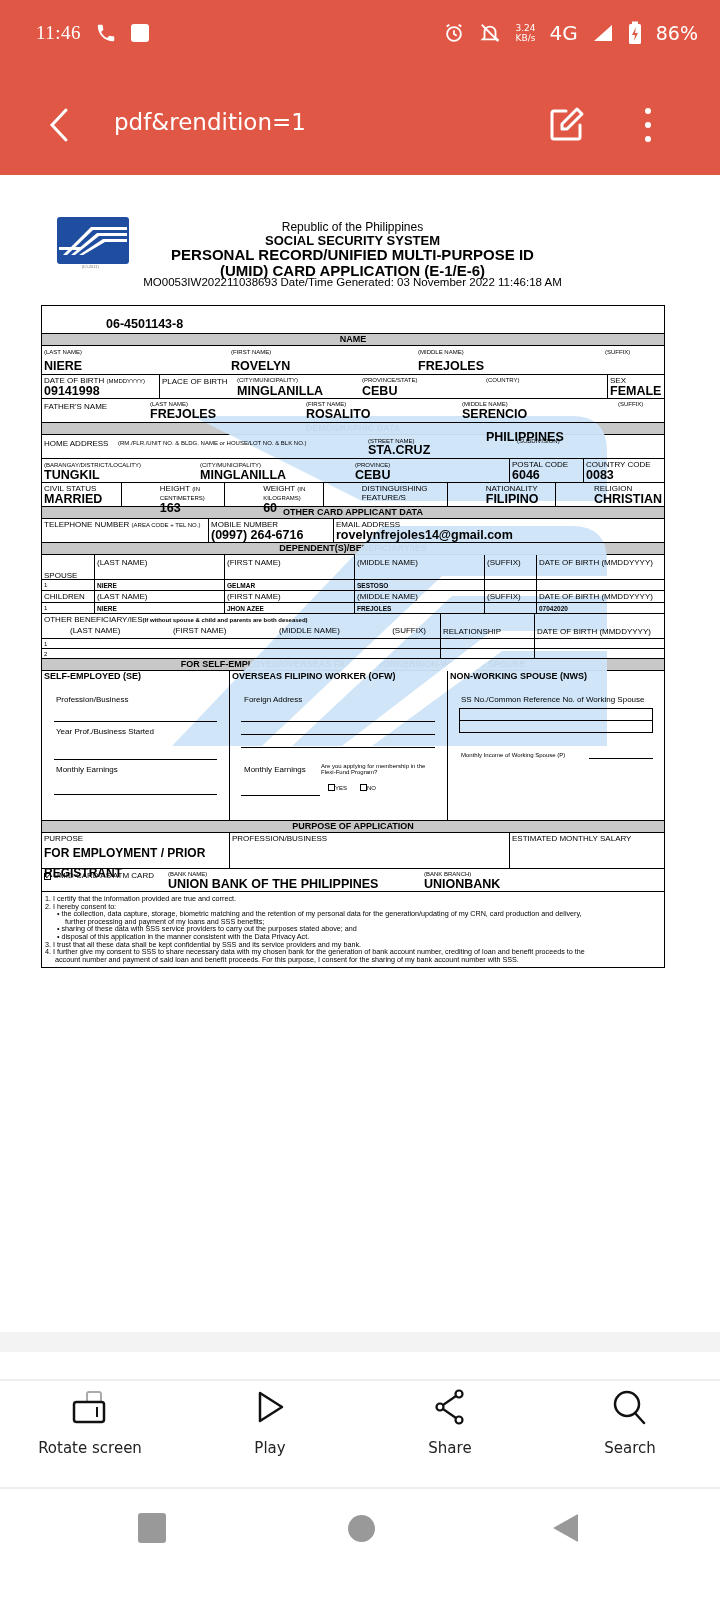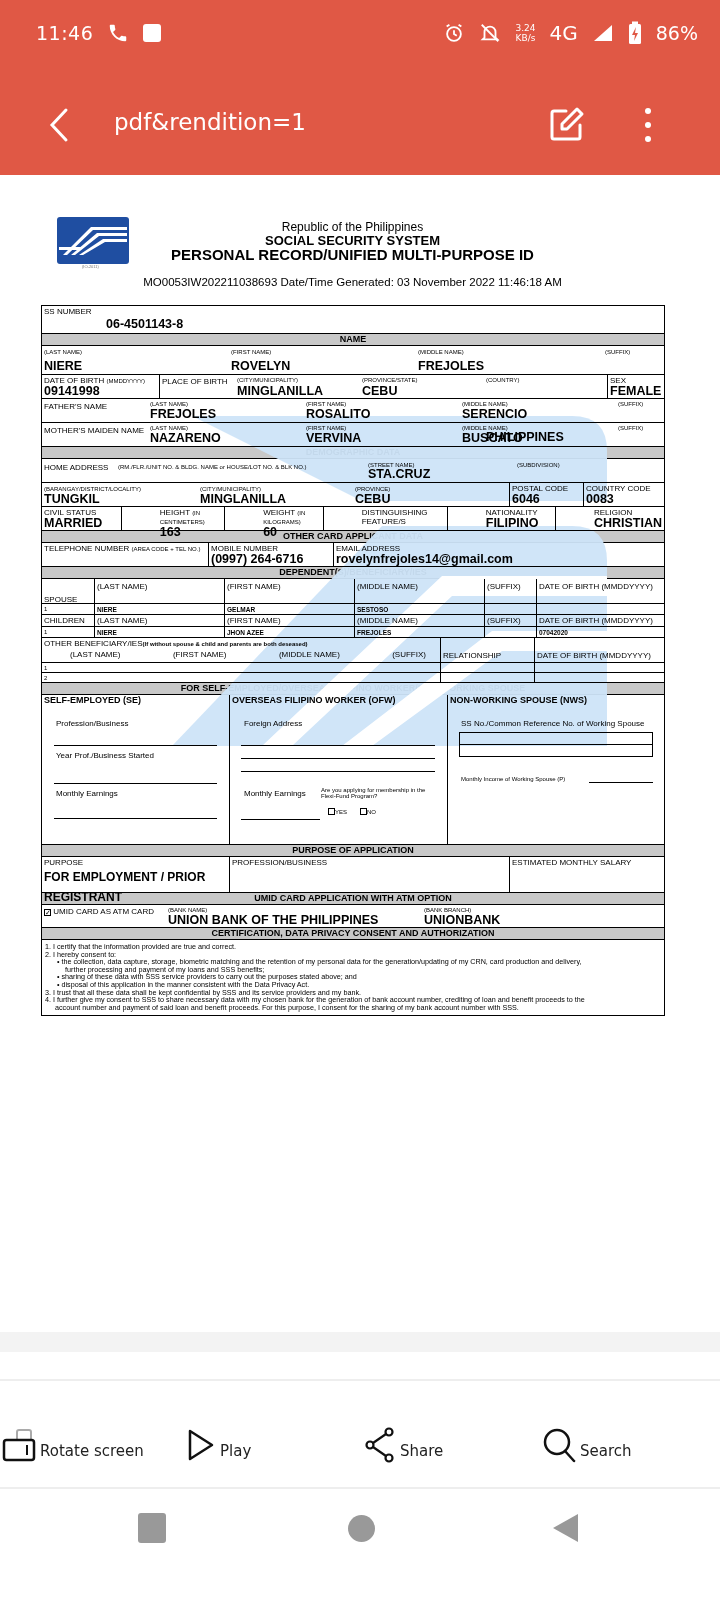--- a/index.html
+++ b/index.html
@@ -3,21 +3,21 @@
 <meta charset="utf-8">
 <style>
   * { box-sizing: border-box; margin: 0; padding: 0; }
   html, body { width: 720px; height: 1600px; overflow: hidden; background: #ffffff; font-family: "Liberation Sans", sans-serif; }
   .app { position: relative; width: 720px; height: 1600px; background: #fff; }
 
   
   .topbar { position: absolute; left: 0; top: 0; width: 720px; height: 175px; background: #e05845; color: #fff; }
   .status { position: absolute; top: 18px; left: 36px; right: 22px; height: 30px; display: flex; align-items: center; justify-content: space-between; font-family: "DejaVu Sans", sans-serif; }
   .status .left, .status .right { display: flex; align-items: center; gap: 14px; }
-  .status .time { font-size: 19px; letter-spacing: 0.5px; }
+  .status .time { font-size: 19px; letter-spacing: 0.5px; font-family: Liberation Serif, serif; }
   .status .ico { display: inline-block; }
   .sq { width: 18px; height: 18px; background: #fff; border-radius: 3px; }
   .speed { font-size: 9px; line-height: 10px; text-align: center; }
   .net { font-size: 20px; }
   .pct { font-size: 19px; }
   .appbar { position: absolute; top: 95px; left: 0; right: 0; height: 60px; display: flex; align-items: center; }
   .back { position: absolute; left: 44px; top: 10px; width: 32px; height: 40px; cursor: pointer; }
   .title { position: absolute; left: 114px; top: 14px; font-size: 23px; font-family: "DejaVu Sans", sans-serif; }
   .edit { position: absolute; left: 546px; top: 10px; width: 40px; height: 40px; cursor: pointer; }
   .more { position: absolute; left: 636px; top: 8px; width: 24px; height: 44px; cursor: pointer; }
@@ -45,21 +45,21 @@
   .sval { font-weight: bold; font-size: 6.5px; line-height: 9px; }
   .abs { position: absolute; }
   .line { border-bottom: 1px solid #000; }
   .cert { padding: 3px 3px 4px 3px; font-size: 7.2px; line-height: 7.6px; }
   .cert .ind { padding-left: 12px; }
   .cert .ind2 { padding-left: 20px; }
 
   
   .sep { position: absolute; left: 0; top: 1332px; width: 720px; height: 20px; background: #f3f3f3; }
   .toolbar { position: absolute; left: 0; top: 1379px; width: 720px; height: 110px; border-top: 2px solid #eee; border-bottom: 2px solid #eee; display: flex; }
-  .tb-item { flex: 1; display: flex; flex-direction: row; align-items: center; padding-top: 22px; cursor: pointer; }
+  .tb-item { flex: 1; display: flex; flex-direction: column; align-items: center; padding-top: 6px; cursor: pointer; }
   .tb-item svg { width: 40px; height: 40px; }
   .tb-label { margin-top: 12px; font-size: 15px; font-family: "DejaVu Sans", sans-serif; color: #222; }
   .navbar { position: absolute; left: 0; top: 1500px; width: 720px; height: 100px; }
   .nav-btn { position: absolute; cursor: pointer; }
 </style>
 </head>
 <body>
 
 <div class="app">
 
@@ -119,34 +119,34 @@
         <path d="M14 38 L40 16 L70 16 L70 19 L42 19 L18 38 Z" fill="#fff"></path>
         <path d="M22 38 L46 22 L70 22 L70 25 L48 25 L26 38 Z" fill="#fff"></path>
         <path d="M2 30 L26 30 L22 33 L2 33 Z" fill="#fff"></path>
       </svg>
     </div>
     <div class="logo-cap">(IO-2011)</div>
     <div class="hdr">
       <div class="l1">Republic of the Philippines</div>
       <div class="l2">SOCIAL SECURITY SYSTEM</div>
       <div class="l3">PERSONAL RECORD/UNIFIED MULTI-PURPOSE ID</div>
+      <div class="l3">(UMID) CARD APPLICATION (E-1/E-6)</div>
     </div>
     <div class="gen">MO0053IW202211038693  Date/Time Generated: 03 November 2022 11:46:18 AM</div>
 
     <div class="form">
       <svg class="wm" viewBox="0 0 460 340">
         <path d="M20 330 L230 110 L420 110 Q455 110 455 145 L455 330 Z" fill="#cde4f8" opacity="0.95"></path>
         <path d="M40 0 L420 0 Q455 0 455 35 L455 85 L210 85 Z" fill="#cde4f8" opacity="0.95"></path>
         <path d="M110 330 L290 160 L455 160 L455 180 L300 180 L140 330 Z" fill="#fff"></path>
         <path d="M190 330 L340 215 L455 215 L455 235 L350 235 L220 330 Z" fill="#fff"></path>
       </svg>
 
       <div class="row" style="height:28px;">
         <div class="cell" style="width:100%;">
-          <div class="lbl">SS NUMBER</div>
           <div class="val abs" style="left:64px;top:12px;">06-4501143-8</div>
         </div>
       </div>
       <div class="band">NAME</div>
       <div class="row" style="height:29px;">
         <div class="cell" style="width:100%;">
           <span class="tiny abs" style="left:2px;top:2px;">(LAST NAME)</span>
           <span class="tiny abs" style="left:189px;top:2px;">(FIRST NAME)</span>
           <span class="tiny abs" style="left:376px;top:2px;">(MIDDLE NAME)</span>
           <span class="tiny abs" style="left:563px;top:2px;">(SUFFIX)</span>
@@ -177,32 +177,20 @@
       <div class="row" style="height:24px;">
         <div class="cell" style="width:100%;">
           <span class="lbl abs" style="left:2px;top:3px;">FATHER'S NAME</span>
           <span class="tiny abs" style="left:108px;top:1px;">(LAST NAME)</span>
           <span class="tiny abs" style="left:264px;top:1px;">(FIRST NAME)</span>
           <span class="tiny abs" style="left:420px;top:1px;">(MIDDLE NAME)</span>
           <span class="tiny abs" style="left:576px;top:1px;">(SUFFIX)</span>
           <span class="val abs" style="left:108px;top:9px;">FREJOLES</span>
           <span class="val abs" style="left:264px;top:9px;">ROSALITO</span>
           <span class="val abs" style="left:420px;top:9px;">SERENCIO</span>
-        </div>
-      </div>
-      <div class="row" style="height:24px;">
-        <div class="cell" style="width:100%;">
-          <span class="lbl abs" style="left:2px;top:3px;">MOTHER'S MAIDEN NAME</span>
-          <span class="tiny abs" style="left:108px;top:1px;">(LAST NAME)</span>
-          <span class="tiny abs" style="left:264px;top:1px;">(FIRST NAME)</span>
-          <span class="tiny abs" style="left:420px;top:1px;">(MIDDLE NAME)</span>
-          <span class="tiny abs" style="left:576px;top:1px;">(SUFFIX)</span>
-          <span class="val abs" style="left:108px;top:9px;">NAZARENO</span>
-          <span class="val abs" style="left:264px;top:9px;">VERVINA</span>
-          <span class="val abs" style="left:420px;top:9px;">BUSCATO</span>
         </div>
       </div>
       <div class="band">DEMOGRAPHIC DATA</div>
       <div class="row" style="height:24px;">
         <div class="cell" style="width:100%;">
           <span class="lbl abs" style="left:2px;top:4px;">HOME ADDRESS</span>
           <span class="tiny abs" style="left:76px;top:4px;">(RM./FLR./UNIT NO. &amp; BLDG. NAME or HOUSE/LOT NO. &amp; BLK NO.)</span>
           <span class="tiny abs" style="left:326px;top:2px;">(STREET NAME)</span>
           <span class="tiny abs" style="left:475px;top:2px;">(SUBDIVISION)</span>
           <span class="val abs" style="left:326px;top:9px;">STA.CRUZ</span>
@@ -412,31 +400,29 @@
             <div class="lbl">PURPOSE</div>
             <div class="val" style="font-size:12px;line-height:20px;">FOR EMPLOYMENT / PRIOR REGISTRANT</div>
           </div>
         <div class="cell" style="width:280px;">
             <div class="lbl">PROFESSION/BUSINESS</div>
           </div>
         <div class="cell" style="flex:1;">
             <div class="lbl">ESTIMATED MONTHLY SALARY</div>
           </div>
       </div>
-      <div class="band">UMID CARD APPLICATION WITH ATM OPTION</div>
       <div class="row" style="height:23px;">
         <div class="cell" style="width:100%;">
           <span class="lbl abs" style="left:2px;top:2px;"><span style="display:inline-block;width:7px;height:7px;border:1px solid #000;font-size:7px;line-height:6px;text-align:center;vertical-align:-1px;">✓</span> <span>UMID CARD AS ATM CARD</span></span>
           <span class="tiny abs" style="left:126px;top:1px;">(BANK NAME)</span>
           <span class="val abs" style="left:126px;top:9px;">UNION BANK OF THE PHILIPPINES</span>
           <span class="tiny abs" style="left:382px;top:1px;">(BANK BRANCH)</span>
           <span class="val abs" style="left:382px;top:9px;">UNIONBANK</span>
         </div>
       </div>
-      <div class="band">CERTIFICATION, DATA PRIVACY CONSENT AND AUTHORIZATION</div>
       <div class="cert">
         <div>1.  I certify that the information provided are true and correct.</div>
         <div>2.  I hereby consent to:</div>
         <div class="ind">•  the collection, data capture, storage, biometric matching and the retention of my personal data for the generation/updating of my CRN, card production and delivery,</div>
         <div class="ind2">further processing and payment of my loans and SSS benefits;</div>
         <div class="ind">•  sharing of these data with SSS service providers to carry out the purposes stated above; and</div>
         <div class="ind">•  disposal of this application in the manner consistent with the Data Privacy Act.</div>
         <div>3.  I trust that all these data shall be kept confidential by SSS and its service providers and my bank.</div>
         <div>4.  I further give my consent to SSS to share necessary data with my chosen bank for the generation of bank account number, crediting of loan and benefit proceeds to the</div>
         <div class="ind" style="padding-left:10px;">account number and payment of said loan and benefit proceeds. For this purpose, I consent for the sharing of my bank account number with SSS.</div>

